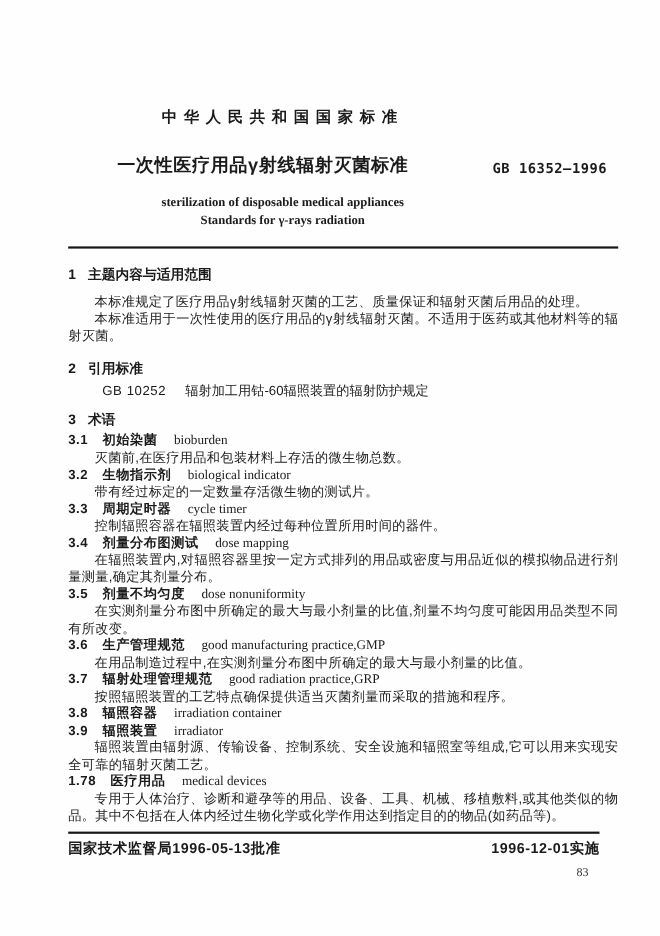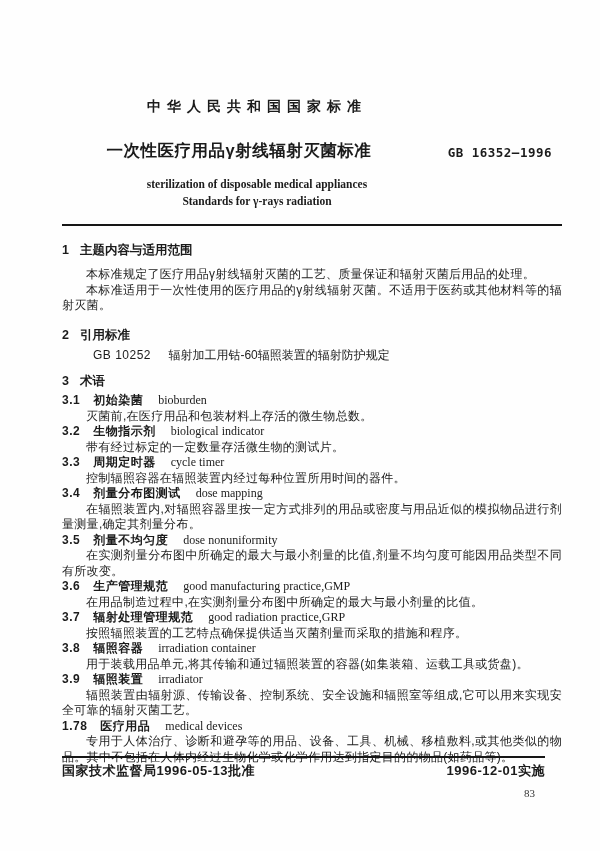--- a/index.html
+++ b/index.html
@@ -178,21 +178,20 @@
         </div>
         <p class="term-def">按照辐照装置的工艺特点确保提供适当灭菌剂量而采取的措施和程序。</p>
       </div>
 
       <div class="term">
         <div class="term-head">
           <span class="num">3.8</span>
           <span class="cn">辐照容器</span>
           <span class="en">irradiation container</span>
         </div>
-        <p class="term-def">用于装载用品单元,将其传输和通过辐照装置的容器(如集装箱、运载工具或货盘)。</p>
       </div>
 
       <div class="term">
         <div class="term-head">
           <span class="num">3.9</span>
           <span class="cn">辐照装置</span>
           <span class="en">irradiator</span>
         </div>
         <p class="term-def">辐照装置由辐射源、传输设备、控制系统、安全设施和辐照室等组成,它可以用来实现安全可靠的辐射灭菌工艺。</p>
       </div>

